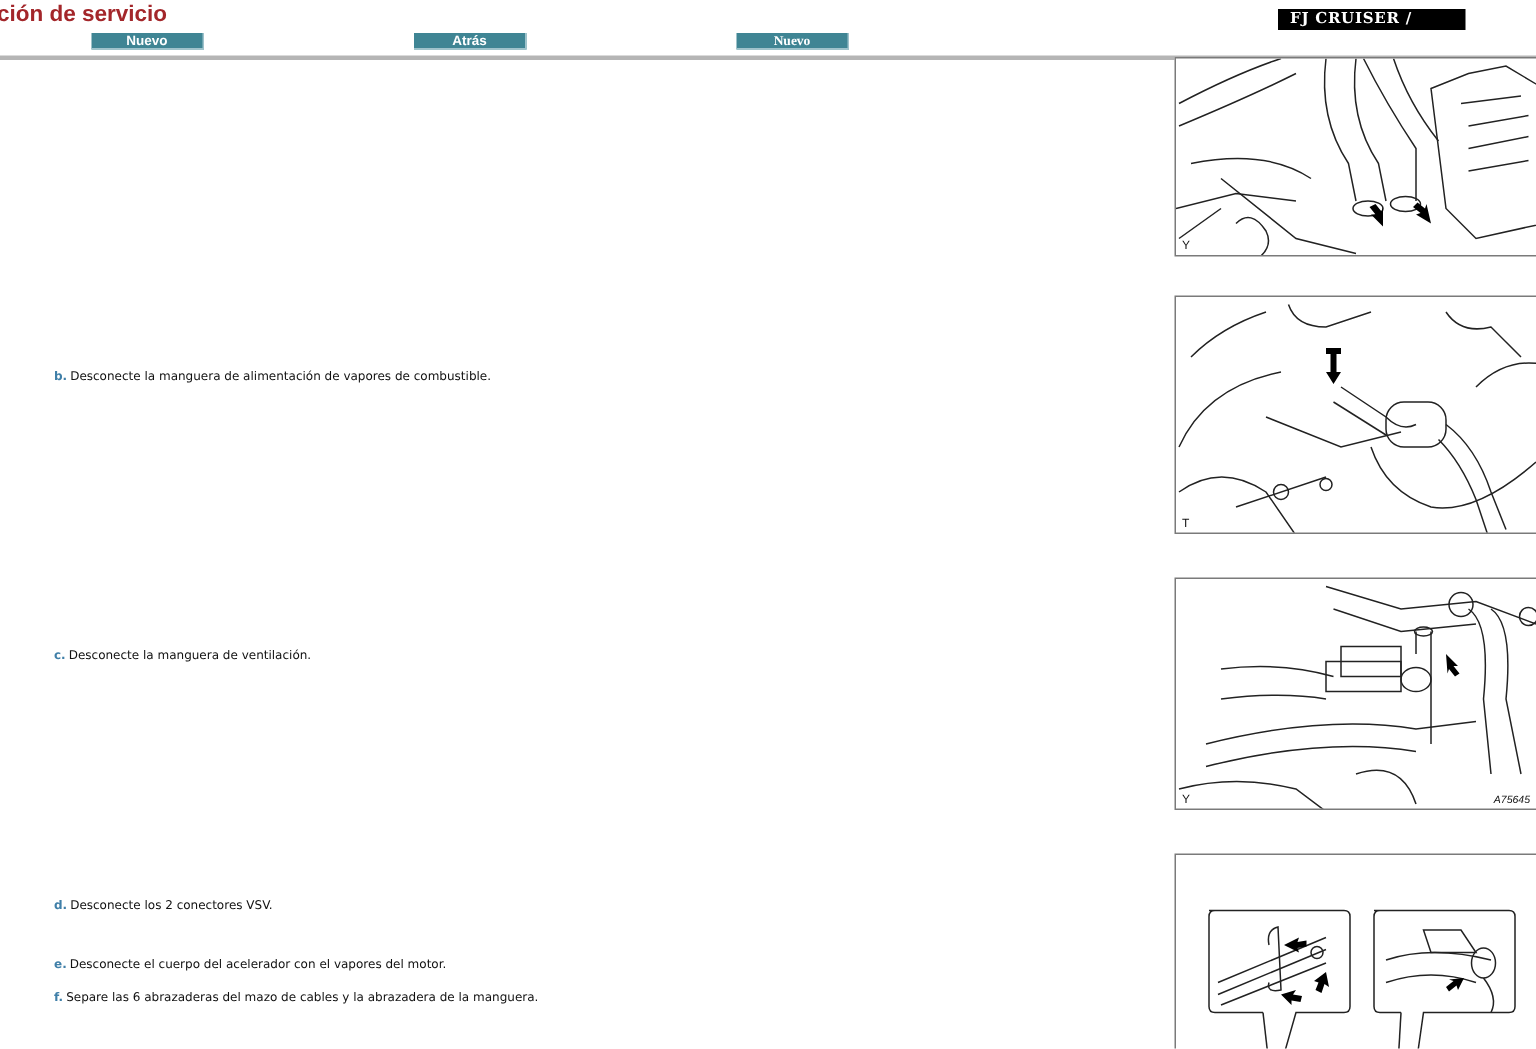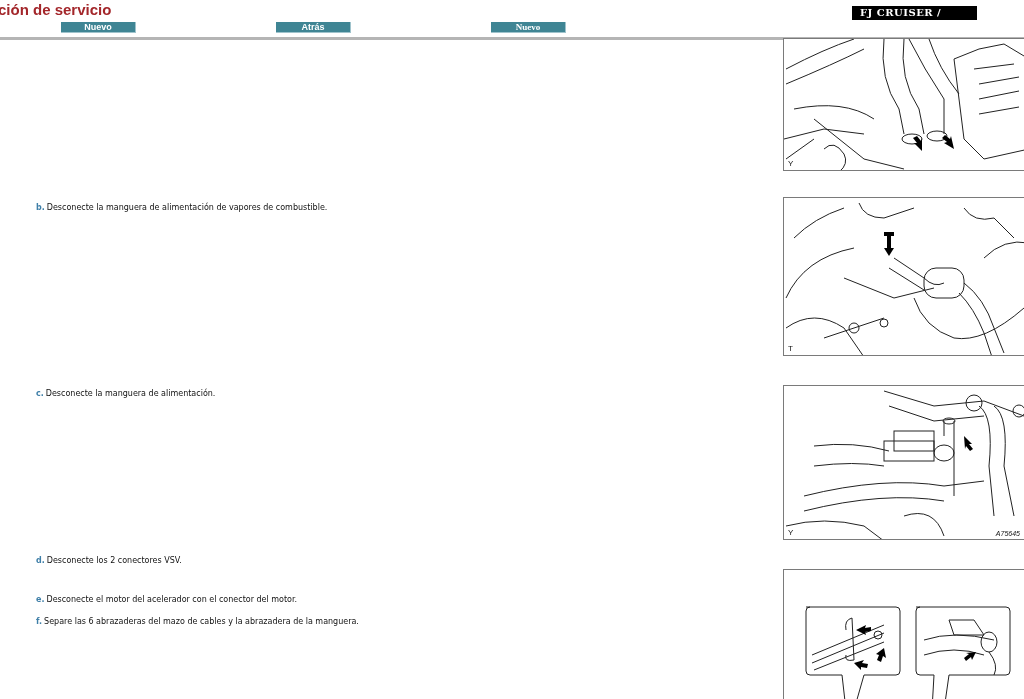--- a/index.html
+++ b/index.html
@@ -1,21 +1,21 @@
 <!DOCTYPE html>
 <html><head>
 <meta charset="utf-8">
 <style>
   html, body { margin:0; padding:0; background:#ffffff; }
   body { width:1024px; height:699px; overflow:hidden; position:relative; font-family:"DejaVu Sans", sans-serif; }
   .title { position:absolute; left:-2px; top:1px; color:#a3262a; font-family:"Liberation Sans", sans-serif; font-weight:bold; font-size:15px; white-space:nowrap; }
   .navbtn { position:absolute; top:22px; height:10px; width:74px; background:#3f8594; color:#ffffff; font-family:"Liberation Sans", sans-serif; font-size:9px; font-weight:bold; line-height:10px; text-align:center; border-right:1px solid #9fc3cc; border-bottom:1px solid #9fc3cc; cursor:pointer; }
   .model { position:absolute; left:852px; top:6px; width:125px; height:14px; background:#000000; color:#ffffff; font-family:"DejaVu Serif", serif; font-weight:bold; font-size:10px; line-height:14px; padding-left:8px; box-sizing:border-box; letter-spacing:0.5px; }
   .sep { position:absolute; left:0; top:37px; width:1024px; height:3px; background:#b5b5b5; }
-  .step { position:absolute; left:36px; font-size:8px; color:#111; white-space:nowrap; }
+  .step { position:absolute; left:36px; font-size:8px; color:#111; white-space:nowrap;margin-top:43px; }
   .step .lt { color:#3f7fa8; font-weight:bold; margin-right:2px; }
   .fig { position:absolute; left:783px; width:250px; border:1px solid #7a7a7a; background:#fff; overflow:hidden; box-sizing:border-box; }
   .fig svg { position:absolute; left:0; top:0; }
   .corner { position:absolute; left:4px; bottom:2px; font-family:"Liberation Sans", sans-serif; font-size:8px; color:#111; }
   .code { position:absolute; right:12px; bottom:2px; font-family:"Liberation Sans", sans-serif; font-size:7px; font-style:italic; color:#111; }
 </style>
 </head>
 <body>
 
 <div class="title">ción de servicio</div>
@@ -76,21 +76,21 @@
         <path d="M40 140 L100 120"></path>
       <circle cx="70" cy="130" r="5"></circle>
         <circle cx="100" cy="125" r="4"></circle>
     </g>
     <path d="M107 50 l-4 0 l0 -12 l-3 0 l0 -4 l10 0 l0 4 l-3 0 z M100 50 l10 0 l-5 8 z" fill="#000"></path>
   </svg>
   <span class="corner">T</span>
 </div>
 
 <div class="step" style="top:389px;">
-  <span class="lt">c.</span><span>Desconecte la manguera de alimentación.</span>
+  <span class="lt">c.</span><span>Desconecte la manguera de ventilación.</span>
 </div>
 
 <div class="fig" style="top:385px; height:155px;">
   <svg width="250" height="155" viewBox="0 0 250 155">
     <g fill="none" stroke="#222" stroke-width="1">
       <path d="M100 5 L150 20 L200 15 L240 30"></path>
         <path d="M105 20 L150 35 L200 30"></path>
       <rect x="110" y="45" width="40" height="20"></rect>
         <rect x="100" y="55" width="50" height="20"></rect>
       <path d="M30 60 Q70 55 105 65"></path>
@@ -110,21 +110,21 @@
     <path d="M180 50 l8 8 l-3 0 l4 5 l-3 2 l-4 -5 l-1 3 z" fill="#000"></path>
   </svg>
   <span class="corner">Y</span>
   <span class="code">A75645</span>
 </div>
 
 <div class="step" style="top:556px;">
   <span class="lt">d.</span><span>Desconecte los 2 conectores VSV.</span>
 </div>
 <div class="step" style="top:595px;">
-  <span class="lt">e.</span><span>Desconecte el motor del acelerador con el conector del motor.</span>
+  <span class="lt">e.</span><span>Desconecte el cuerpo del acelerador con el vapores del motor.</span>
 </div>
 <div class="step" style="top:617px;">
   <span class="lt">f.</span><span>Separe las 6 abrazaderas del mazo de cables y la abrazadera de la manguera.</span>
 </div>
 
 <div class="fig" style="top:569px; height:140px;">
   <svg width="250" height="140" viewBox="0 0 250 140">
     <g fill="none" stroke="#222" stroke-width="1">
       <path d="M22 37 L112 37 Q116 37 116 41 L116 101 Q116 105 112 105 L80 105 L70 140 M58 105 L26 105 Q22 105 22 101 L22 41 Q22 37 26 37"></path>
       <path d="M58 105 L62 140"></path>

